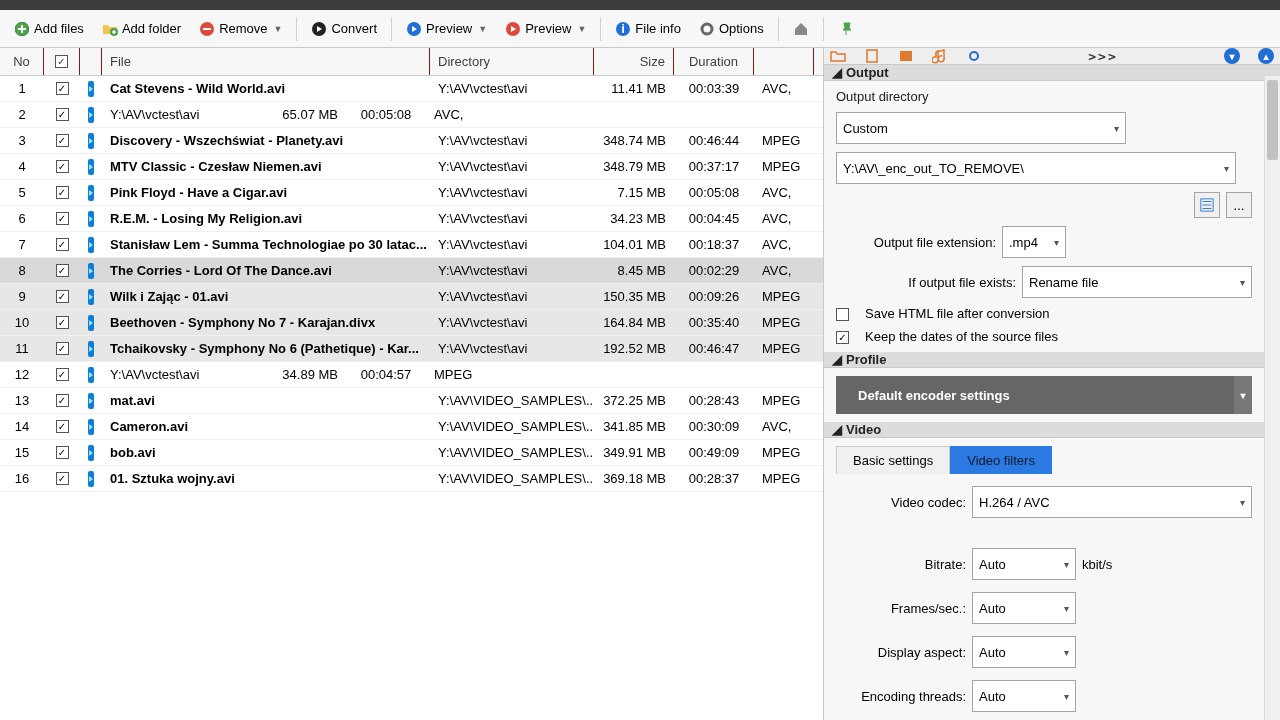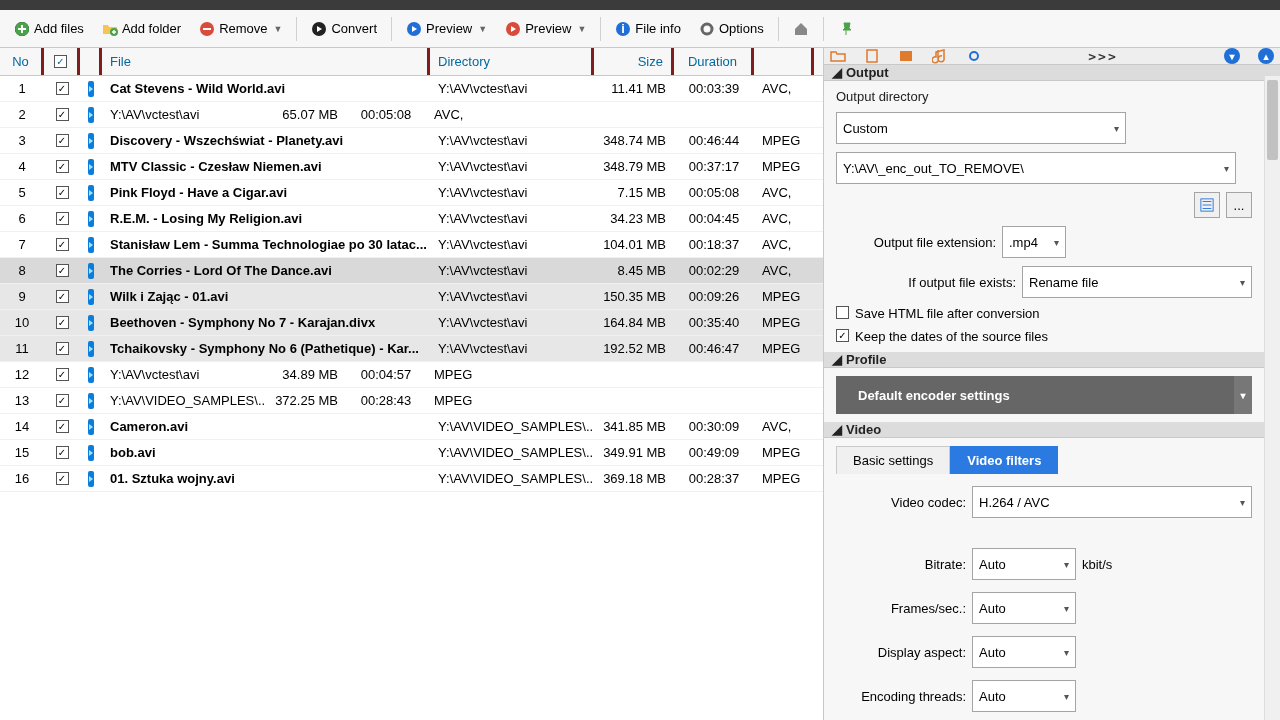--- a/index.html
+++ b/index.html
@@ -6,21 +6,21 @@
 html, body { width: 1280px; height: 720px; overflow: hidden; background: #fff; color: #000; }
 .menubar { height: 10px; background: #3b3b3b; color: #fff; display: flex; align-items: center; padding: 0 10px; gap: 20px; }
 .toolbar { height: 38px; background: #f7f7f7; border-bottom: 1px solid #c9c9c9; display: flex; align-items: center; padding: 0 6px; gap: 2px; }
 .tbtn { display: flex; align-items: center; gap: 4px; padding: 4px 8px; border-radius: 2px; cursor: pointer; }
 .sep { width: 1px; height: 24px; background: #d0d0d0; margin: 0 4px; }
 .icon { width: 16px; height: 16px; display: inline-flex; align-items: center; justify-content: center; flex-shrink: 0; }
 .drop { font-size: 9px; color: #666; margin-left: 2px; }
 .main { display: flex; height: calc(720px - 10px - 38px); }
 .file-pane { width: 824px; display: flex; flex-direction: column; border-right: 1px solid #c9c9c9; }
 .list-header { display: flex; height: 28px; background: #f7f7f7; border-bottom: 1px solid #c9c9c9; }
-.list-header > div { display: flex; align-items: center; padding: 0 8px; border-right: 3px solid #7f1d1d; color: #0369a1; font-weight: 400; }
+.list-header > div { display: flex; align-items: center; padding: 0 8px; border-right: 1px solid #7f1d1d; color: #404040; font-weight: 400; }
 .col-no { width: 44px; justify-content: center; }
 .col-chk { width: 36px; justify-content: center; }
 .col-icon { width: 22px; }
 .col-file { width: 328px; }
 .col-dir { width: 164px; }
 .col-size { width: 80px; justify-content: flex-end; }
 .col-dur { width: 80px; justify-content: center; }
 .col-codec { width: 60px; }
 .list-body { overflow-y: auto; flex: 1; background: #fff; }
 .row { display: flex; height: 26px; border-bottom: 1px solid #f0f0f0; }
@@ -38,26 +38,26 @@
 .chevrons { font-family: monospace; letter-spacing: 2px; font-weight: bold; color: #333; }
 .round-btn { width: 16px; height: 16px; border-radius: 50%; display: flex; align-items: center; justify-content: center; font-size: 10px; font-weight: bold; color: #fff; }
 .section-head { height: 26px; background: #dcdcdc; display: flex; align-items: center; padding: 0 8px; font-weight: 600; color: #222; border-bottom: 1px solid #c9c9c9; gap: 4px; }
 .section-body { padding: 8px 12px; display: flex; flex-direction: column; gap: 8px; }
 .label { color: #222; }
 .select, .input { border: 1px solid #a4a4a4; background: #fff; height: 32px; display: flex; align-items: center; padding: 0 6px; position: relative; }
 .select::after { content: "▾"; position: absolute; right: 6px; color: #555; font-size: 10px; }
 .form-row { display: flex; align-items: center; gap: 6px; }
 .form-row .flabel { width: 160px; text-align: right; }
 .small-btn { width: 26px; height: 26px; border: 1px solid #a4a4a4; background: #f0f0f0; display: flex; align-items: center; justify-content: center; }
-.check-row { display: flex; align-items: flex-start; gap: 6px; }
+.check-row { display: flex; align-items: flex-end; gap: 16px; }
 .profile-box { background: #666; color: #fff; height: 38px; display: flex; align-items: center; padding: 0 22px; font-weight: 600; position: relative; }
 .profile-box::after { content: "▾"; position: absolute; right: 0; top:0; bottom:0; width: 18px; background: #777; display:flex; align-items:center; justify-content:center; color:#fff; font-size:10px;}
 .tabs { display: flex; height: 28px; }
 .tab { padding: 4px 16px; display: flex; align-items: center; border: 1px solid #c9c9c9; border-bottom: none; background: #f0f0f0; }
-.tab.active { background: #2a7ae2; color: #ffffff; border-color: #2a7ae2; font-weight: bold; }
+.tab.active { background: #2a7ae2; color: #0f172a; border-color: #2a7ae2; }
 .scroll-track { position: absolute; right: 0; top: 28px; bottom: 0; width: 16px; background: #f0f0f0; border-left: 1px solid #ddd; }
 .scroll-thumb { position: absolute; left: 2px; right: 2px; top: 4px; height: 80px; background: #c1c1c1; border-radius: 2px; }
 svg { display: block; }
 </style>
 </head>
 <body>
 
 <div class="menubar"></div>
 
 <div class="toolbar">
@@ -342,20 +342,21 @@
           <div class="col-codec">MPEG</div>
         </div>
         <div class="row">
           <div class="col-no">13</div>
           <div class="col-chk">
             <span class="chk">✓</span>
           </div>
           <div class="col-icon">
             <span class="play-orb"></span>
           </div>
+          <div class="col-file">mat.avi</div>
           <div class="col-dir">Y:\AV\VIDEO_SAMPLES\...</div>
           <div class="col-size">372.25 MB</div>
           <div class="col-dur">00:28:43</div>
           <div class="col-codec">MPEG</div>
         </div>
         <div class="row">
           <div class="col-no">14</div>
           <div class="col-chk">
             <span class="chk">✓</span>
           </div>

